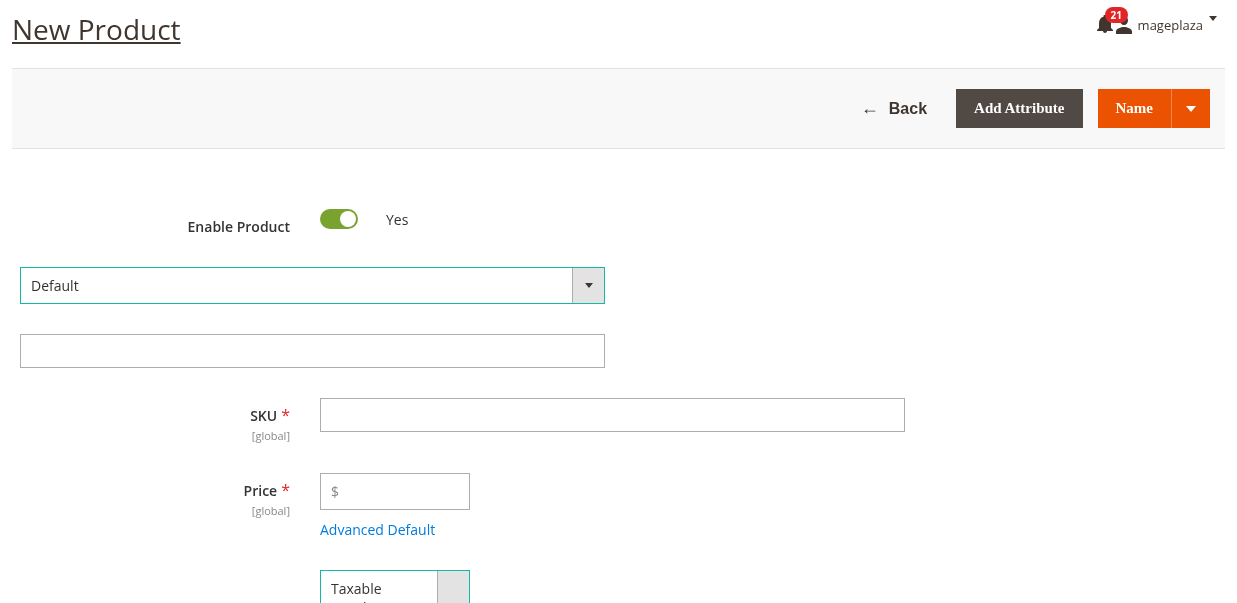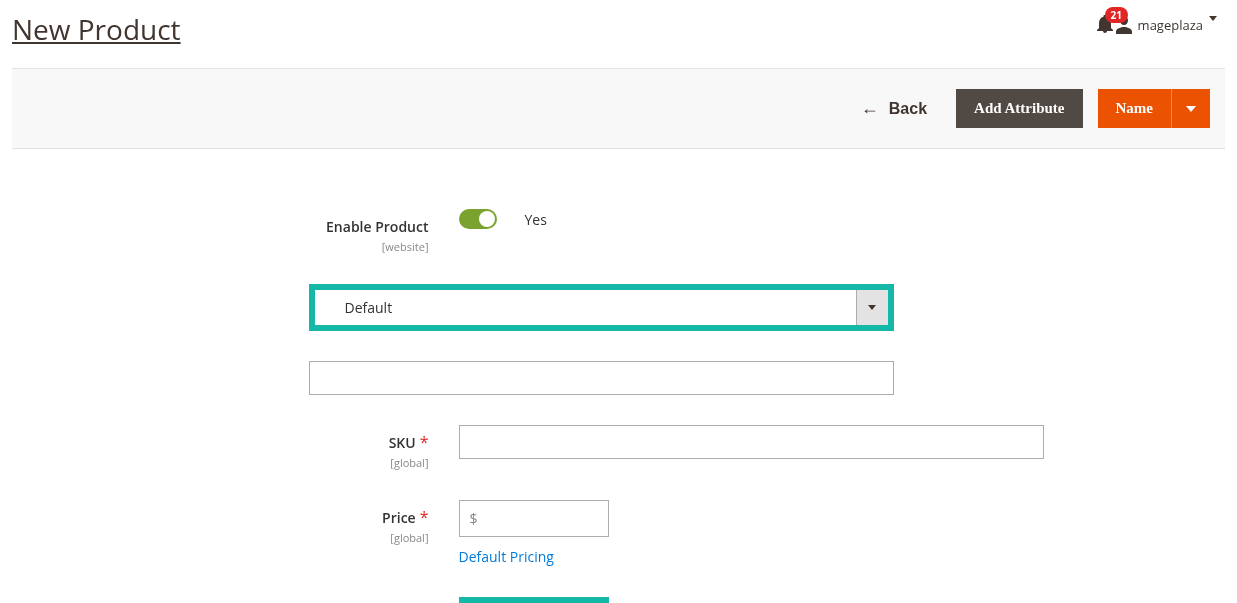--- a/index.html
+++ b/index.html
@@ -23,35 +23,35 @@
     .back-arrow { font-size: 18px; }
     .btn { padding: 11px 18px; font-size: 15px; font-weight: 600; border: none; cursor: pointer; font-family: Liberation Serif, serif; }
     .btn-secondary { background: #514943; color: #fff; }
     .btn-primary-group { display: flex; }
     .btn-primary { background: #eb5202; color: #fff; }
     .btn-primary-toggle { background: #eb5202; color: #fff; padding: 11px 14px; border: none; border-left: 1px solid rgba(255,255,255,0.3); cursor: pointer; display:flex; align-items:center; }
     .caret-down-white { width: 0; height: 0; border-left: 5px solid transparent; border-right: 5px solid transparent; border-top: 6px solid #fff; }
 
     
     .form-area { padding: 60px 20px 20px 20px; }
-    .form-row { display: flex; align-items: flex-start; margin-bottom: 30px; justify-content: center; }
+    .form-row { display: flex; align-items: flex-start; margin-bottom: 30px; }
     .label-col { width: 300px; text-align: right; padding-right: 30px; padding-top: 6px; }
     .label-main { font-size: 14px; font-weight: 600; color: #333; }
     .label-scope { font-size: 11px; color: #888; display: block; margin-top: 2px; }
     .required-mark { color: #e22626; margin-left: 4px; }
     .control-col { flex: 1; max-width: 620px; }
 
     
     .toggle-wrap { display: flex; align-items: center; gap: 28px; }
     .toggle { width: 38px; height: 20px; background: #79a22e; border-radius: 10px; position: relative; cursor: pointer; }
     .toggle-knob { width: 16px; height: 16px; background: #fff; border-radius: 50%; position: absolute; top: 2px; right: 2px; }
     .toggle-label { font-size: 14px; color: #333; }
 
     
-    .select-wrap { display: flex; border: 6px solid #14b8a6; padding-left: 20px; }
+    .select-wrap { display: flex; border: 1px solid #14b8a6; }
     .select-wrap.wide { width: 585px; }
     .select-wrap.narrow { width: 150px; }
     .select-value { flex: 1; padding: 8px 10px; font-size: 14px; color: #333; background: #fff; }
     .select-toggle { width: 32px; background: #e3e3e3; border-left: 1px solid #adadad; display: flex; align-items: center; justify-content: center; cursor: pointer; }
     .caret-dark { width: 0; height: 0; border-left: 4px solid transparent; border-right: 4px solid transparent; border-top: 5px solid #41362f; }
 
     
     .text-input { width: 585px; padding: 8px 10px; font-size: 14px; border: 1px solid #adadad; }
     .price-input-wrap { display: inline-flex; align-items: center; border: 1px solid #adadad; width: 150px; }
     .price-prefix { padding: 8px 0 8px 10px; color: #888; font-size: 14px; }
@@ -99,21 +99,20 @@
         <span class="caret-down-white"></span>
       </button>
     </div>
   </div>
 
   <div class="form-area">
 
     <div class="form-row">
       <div class="label-col">
         <span class="label-main">Enable Product</span>
-        <span class="label-scope">[website]</span>
       </div>
       <div class="control-col">
         <div class="toggle-wrap">
           <div class="toggle">
             <div class="toggle-knob"></div>
           </div>
           <span class="toggle-label">Yes</span>
         </div>
       </div>
     </div>
@@ -149,21 +148,21 @@
       <div class="label-col">
         <span class="label-main">Price</span><span class="required-mark">*</span>
         <span class="label-scope">[global]</span>
       </div>
       <div class="control-col">
         <div class="price-input-wrap">
           <span class="price-prefix">$</span>
           <input type="text" class="price-input" value="" style="">
         </div>
         <br>
-        <a class="link">Default Pricing</a>
+        <a class="link">Advanced Default</a>
       </div>
     </div>
 
     <div class="form-row">
       <div class="label-col">
         
         
       </div>
       <div class="control-col">
         <div class="select-wrap narrow">

